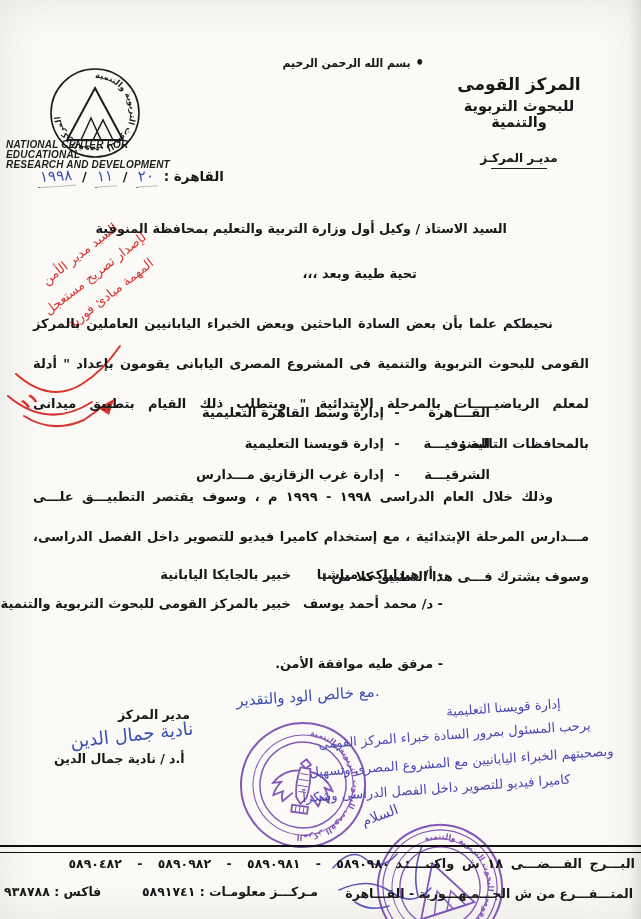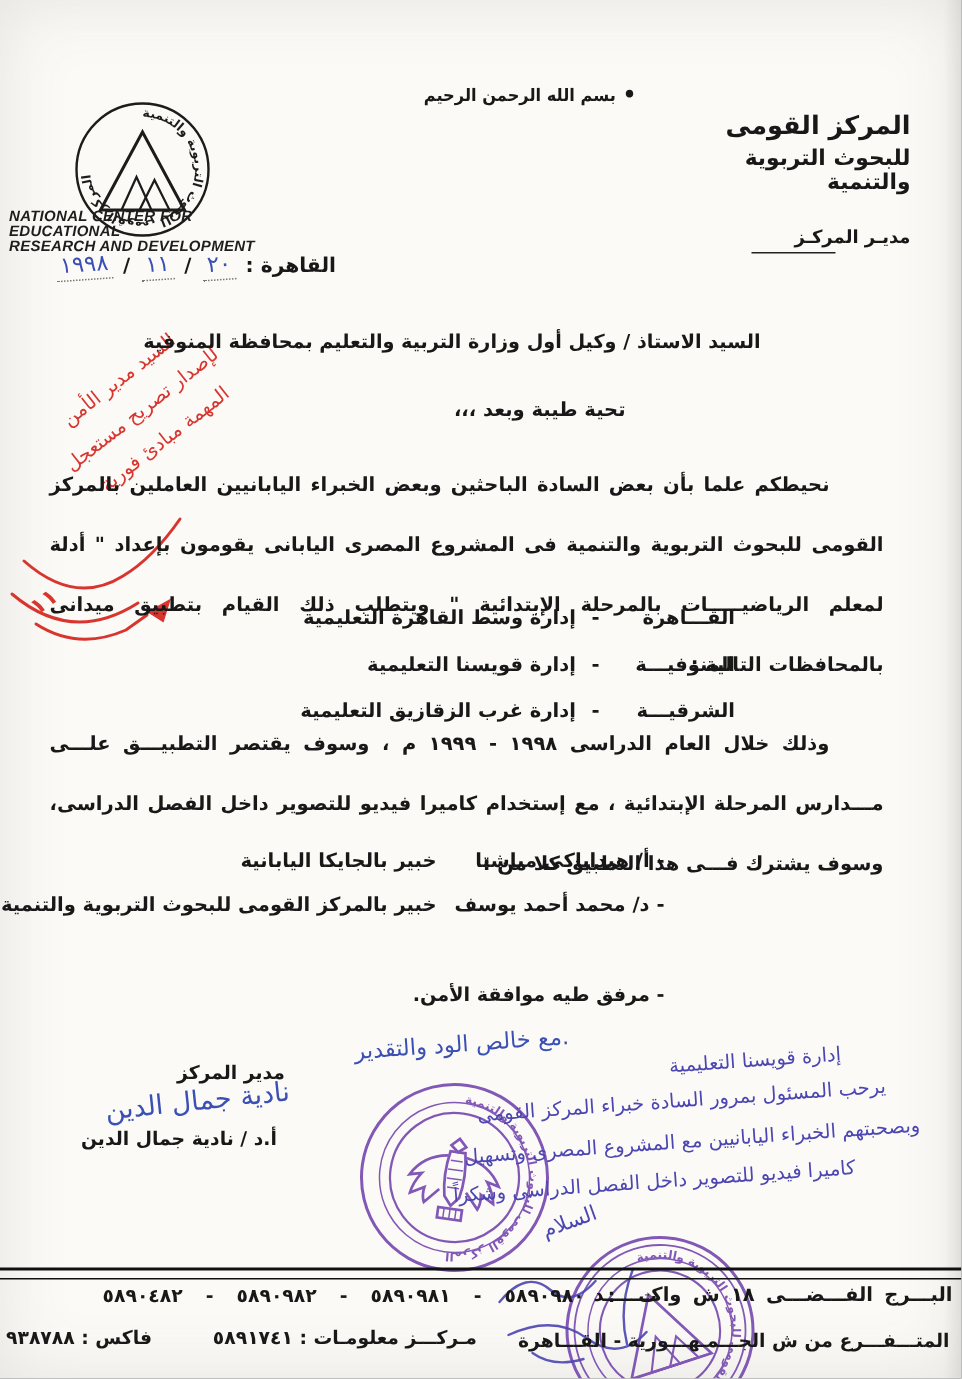--- a/index.html
+++ b/index.html
@@ -7,21 +7,21 @@
         overflow:hidden;font-family:"DejaVu Sans",sans-serif;color:#181818;
         box-shadow:inset 0 0 46px rgba(90,90,90,.14);}
   .page::after{content:"";position:absolute;right:0;top:0;width:12px;height:100%;
         background:linear-gradient(to left,rgba(0,0,0,.07),transparent);pointer-events:none;}
   .abs{position:absolute;}
 
   
   .bismillah{top:54px;left:278px;display:flex;direction:rtl;align-items:center;gap:5px;
              font-weight:bold;font-size:11.5px;transform:scaleX(.94);}
   .bismillah .bullet{font-size:15px;}
-  .org{top:74px;right:34px;width:156px;text-align:right;direction:rtl;}
+  .org{top:74px;right:44px;width:156px;text-align:center;direction:rtl;}
   .org1{font-size:17px;font-weight:bold;}
   .org2{font-size:14.5px;font-weight:bold;margin-top:4px;}
   .org3{font-size:12px;font-weight:bold;margin-top:21px;}
   .org-rule{width:56px;border-bottom:1.7px solid #222;margin:3px auto 0;}
   .logo-wrap{left:40px;top:58px;width:110px;height:110px;}
   .logo-en{left:6px;top:140px;width:180px;
            font-family:"Liberation Sans",sans-serif;font-size:10px;font-weight:bold;
            letter-spacing:.2px;line-height:10px;color:#1d1d1d;font-style:italic;}
   .date-row{left:24px;top:167px;width:200px;display:flex;direction:rtl;align-items:baseline;gap:7px;}
   .date-label{font-size:13.5px;font-weight:bold;}
@@ -137,21 +137,21 @@
   <div class="abs para p1">نحيطكم علما بأن بعض السادة الباحثين وبعض الخبراء اليابانيين العاملين بالمركز القومى للبحوث التربوية والتنمية فى المشروع المصرى اليابانى يقومون بإعداد " أدلة لمعلم الرياضيـــــات بالمرحلة الإبتدائية " ويتطلب ذلك القيام بتطبيق ميدانى بالمحافظات التالية :</div>
 
   <div class="abs gov">
     <div class="gov-row">
       <span class="gov-name">القـــاهرة</span><span class="gov-dash">-</span><span>إدارة وسط القاهرة التعليمية</span>
     </div>
     <div class="gov-row">
       <span class="gov-name">المنوفيـــة</span><span class="gov-dash">-</span><span>إدارة قويسنا التعليمية</span>
     </div>
     <div class="gov-row">
-      <span class="gov-name">الشرقيـــة</span><span class="gov-dash">-</span><span>إدارة غرب الزقازيق التعليمية</span>
+      <span class="gov-name">الشرقيـــة</span><span class="gov-dash">-</span><span>إدارة غرب الزقازيق مـــدارس</span>
     </div>
   </div>
 
   <div class="abs para p2">وذلك خلال العام الدراسى ١٩٩٨ - ١٩٩٩ م ، وسوف يقتصر التطبيـــق علـــى مـــدارس المرحلة الإبتدائية ، مع إستخدام كاميرا فيديو للتصوير داخل الفصل الدراسى، وسوف يشترك فـــى هذا التطبيق كلا من :</div>
 
   <div class="abs parts">
     <div>
       <span class="part-name">- أ/ هيداياكى مياشتا</span><span>خبير بالجايكا اليابانية</span>
     </div>
     <div>

